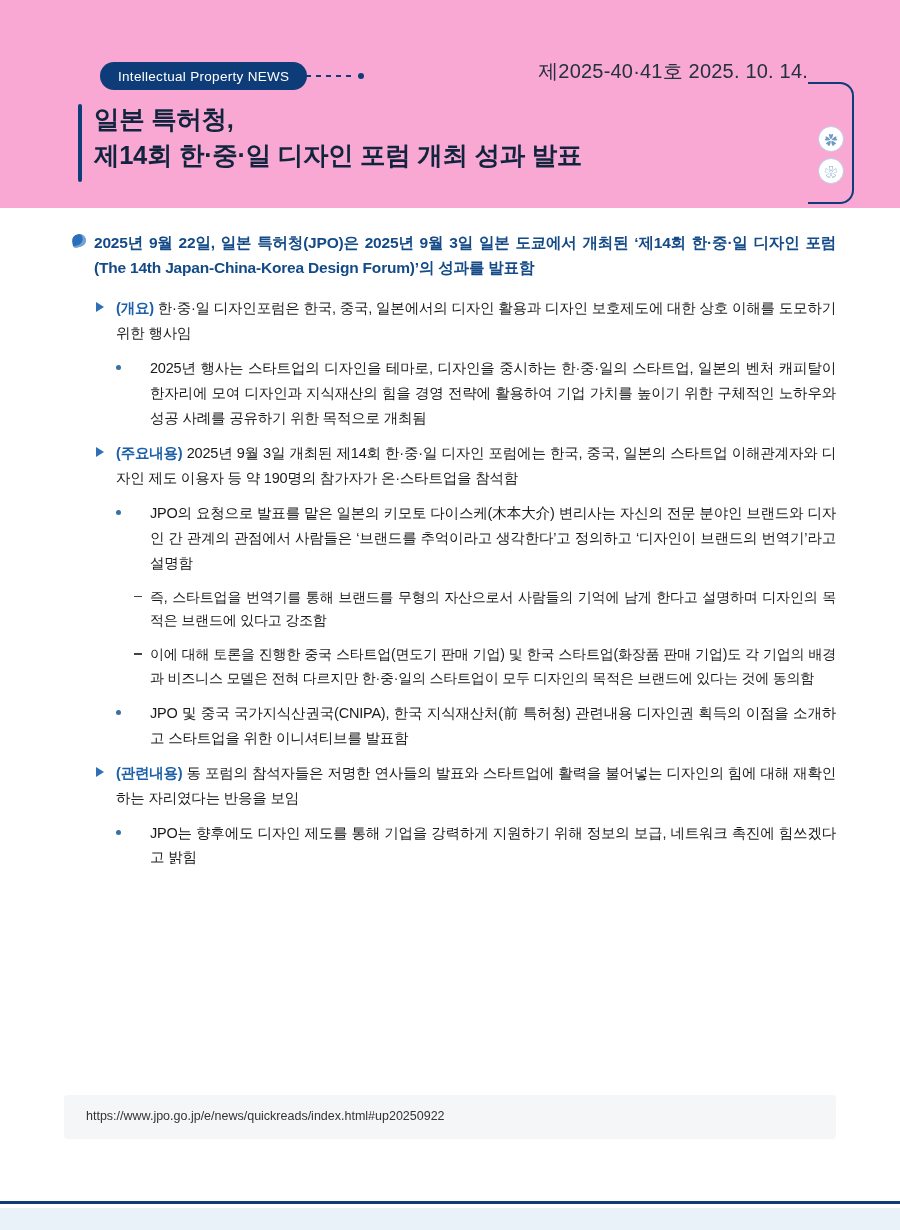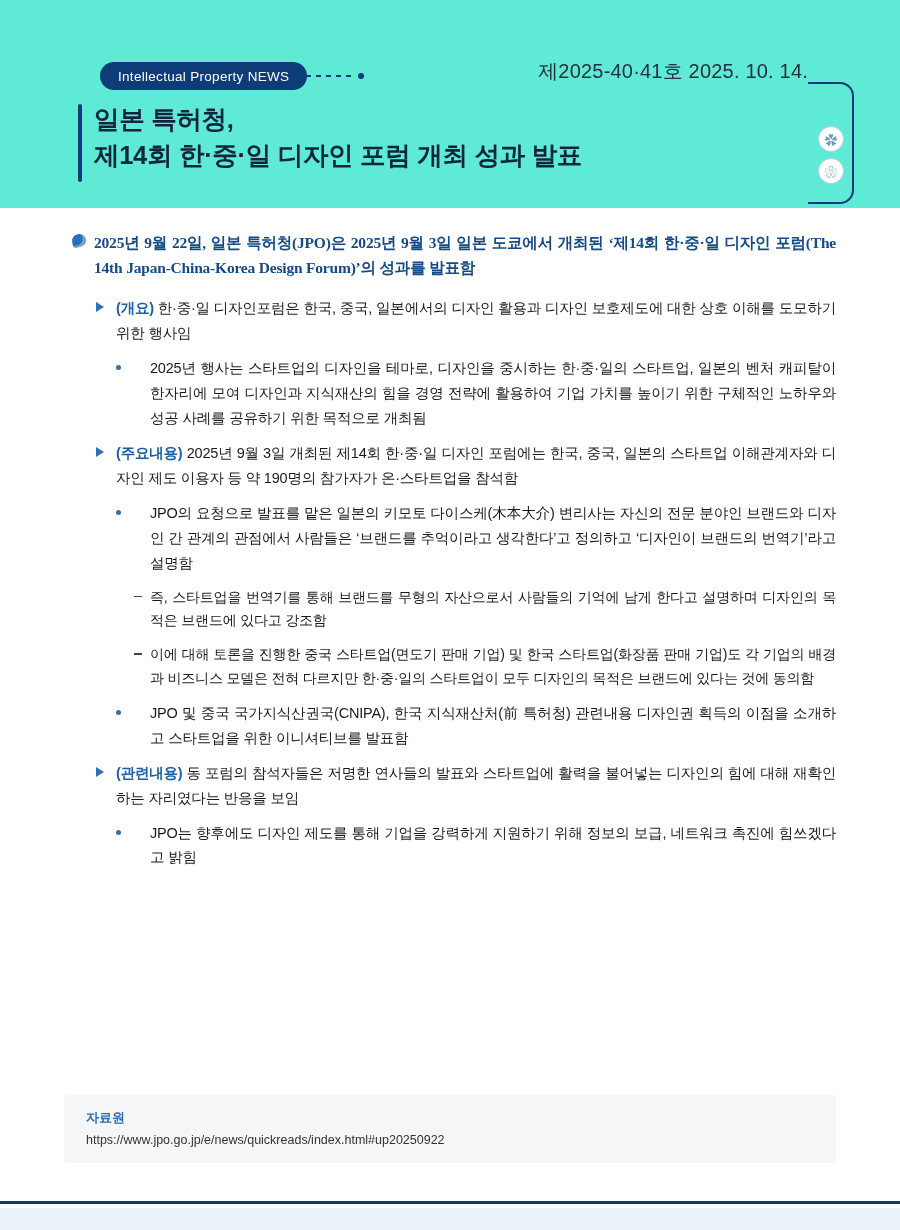--- a/index.html
+++ b/index.html
@@ -22,21 +22,21 @@
     background: #ffffff;
     box-sizing: border-box;
   }
   
   .header-band {
     position: absolute;
     top: 0;
     left: 0;
     width: 900px;
     height: 208px;
-    background: #5eead4;
+    background: #f9a8d4;
   }
   .header-inner {
     position: absolute;
     top: 0;
     left: 0;
     width: 900px;
     height: 208px;
   }
   .badge {
     position: absolute;
@@ -170,21 +170,20 @@
     background: #2a6fbb;
     box-shadow: inset -3px -2px 0 rgba(255,255,255,0.35);
     transform: rotate(-12deg);
   }
   .lvl0 .txt {
     font-size: 15.5px;
     font-weight: bold;
     color: #134a87;
     line-height: 1.62;
     letter-spacing: -0.2px;
-    font-family: Liberation Serif, serif;
   }
 
   
   .lvl1 { margin-left: 32px; margin-bottom: 10px; }
   .lvl1 .marker { width: 20px; padding-top: 6px; }
   .tri {
     width: 0;
     height: 0;
     border-left: 8px solid #2f6fb5;
     border-top: 5.5px solid transparent;
@@ -379,19 +378,18 @@
     <div class="row lvl2">
       <div class="marker">
           <span class="dot"></span>
         </div>
       <div class="txt">JPO는 향후에도 디자인 제도를 통해 기업을 강력하게 지원하기 위해 정보의 보급, 네트워크 촉진에 힘쓰겠다고 밝힘</div>
     </div>
 
   </div>
 
   <div class="source">
-    <div class="source-title">자료원</div>
     <div class="source-url">https://www.jpo.go.jp/e/news/quickreads/index.html#up20250922</div>
   </div>
 
   <div class="footer-rule"></div>
   <div class="footer-rule2"></div>
 </div>
 
 </body></html>

